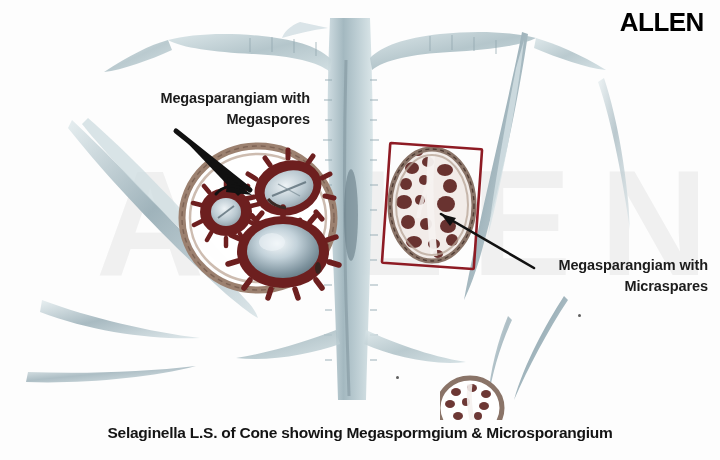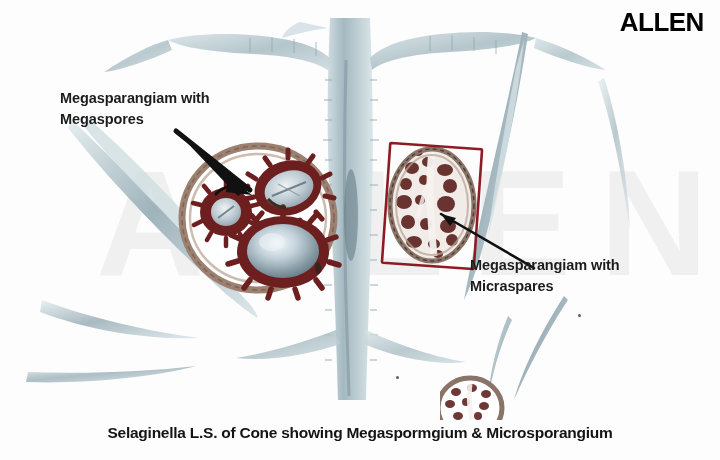--- a/index.html
+++ b/index.html
@@ -41,21 +41,21 @@
   }
 
   
   .anno {
     position: absolute;
     font-family: "Liberation Sans", sans-serif;
     font-weight: 700;
     font-size: 14.5px;
     line-height: 1.42;
     color: #1c1c1c;
-    text-align: left;
+    text-align: right;
     letter-spacing: -0.1px;
     white-space: pre-line;
   }
   #anno-mega {
     left: 60px;
     top: 88px;
     width: 250px;
   }
   #anno-micro {
     left: 470px;

